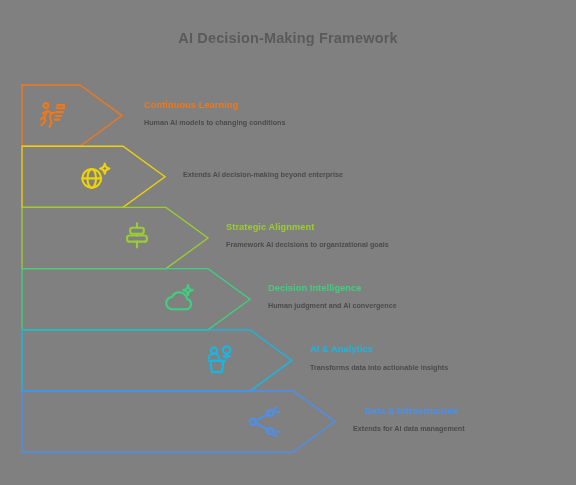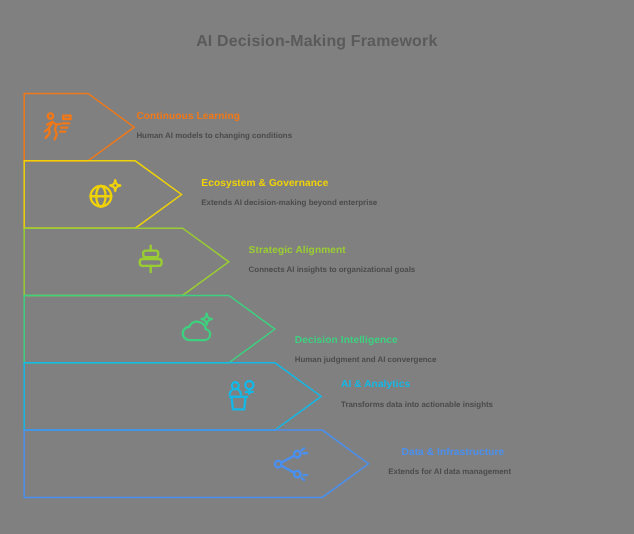--- a/index.html
+++ b/index.html
@@ -117,72 +117,71 @@
             <path class="icon-stroke" stroke="#F07818" d="M12.1 10.1 L14.6 9.6"></path>
             <path class="icon-stroke" stroke="#F07818" d="M16.6 4.3 h4.6"></path>
             <path class="icon-stroke" stroke="#F07818" d="M16.6 4.3 v2.2"></path>
             <path class="icon-stroke" stroke="#F07818" d="M21.2 4.3 v2.2"></path>
             <path class="icon-stroke" stroke="#F07818" d="M16.6 6.5 h4.6"></path>
             <path class="icon-stroke" stroke="#F07818" d="M16.0 9.3 h4.4"></path>
             <path class="icon-stroke" stroke="#F07818" d="M15.2 12.0 h4.0"></path>
             <path class="icon-stroke" stroke="#F07818" d="M14.6 14.6 h3.2"></path>
           </svg>
         </div>
-        <div class="labels" style="left: 124px; top: 100.6px;">
+        <div class="labels" style="left: 144px; top: 100.6px;">
           <div class="band-title" style="color: rgb(240, 120, 24);">Continuous Learning</div>
           <div class="band-sub" style="color: rgb(75, 75, 75);">Human AI models to changing conditions</div>
         </div>
       </div>
       <div class="band">
         <svg width="576" height="485">
        <path class="chev-path" stroke="#EFD207" d="M 22 146.2 L 123 146.2 L 165 176.79999999999998 L 123 207.39999999999998 L 22 207.39999999999998 Z"></path>
      </svg>
         <div class="icon-layer" style="left: 77px; top: 159.8px;">
           <svg width="34" height="34" viewBox="0 0 24 24" aria-hidden="true">
             <circle class="icon-stroke" stroke="#EFD207" cx="10.4" cy="13" r="6.6"></circle>
             <path class="icon-stroke" stroke="#EFD207" d="M3.8 13.0 h13.2"></path>
             <ellipse class="icon-stroke" stroke="#EFD207" cx="10.4" cy="13" rx="3" ry="6.6"></ellipse>
             <path class="icon-stroke" stroke="#EFD207" d="M19.6 2.6 C19.9 5.0 20.6 5.8 22.8 6.1 C20.6 6.4 19.9 7.2 19.6 9.6 C19.3 7.2 18.6 6.4 16.4 6.1 C18.6 5.8 19.3 5.0 19.6 2.6 Z"></path>
           </svg>
         </div>
         <div class="labels" style="left: 183px; top: 161.8px;">
-          <div class="band-title" style="color: rgb(239, 210, 7);">Ecosystem &amp; Governance</div>
           <div class="band-sub" style="color: rgb(75, 75, 75);">Extends AI decision-making beyond enterprise</div>
         </div>
       </div>
       <div class="band">
         <svg width="576" height="485">
        <path class="chev-path" stroke="#9ACD32" d="M 22 207.4 L 166 207.4 L 208 238 L 166 268.6 L 22 268.6 Z"></path>
      </svg>
         <div class="icon-layer" style="left: 120px; top: 221px;">
           <svg width="34" height="34" viewBox="0 0 24 24" aria-hidden="true">
             <path class="icon-stroke" stroke="#9ACD32" d="M12 1.6 v3.0"></path>
             <rect class="icon-stroke" stroke="#9ACD32" x="7.2" y="4.8" width="9.6" height="4.2" rx="1.6"></rect>
             <path class="icon-stroke" stroke="#9ACD32" d="M12 9.0 v1.2"></path>
             <rect class="icon-stroke" stroke="#9ACD32" x="5" y="10.2" width="14" height="4.4" rx="1.8"></rect>
             <path class="icon-stroke" stroke="#9ACD32" d="M12 14.6 v4.0"></path>
           </svg>
         </div>
         <div class="labels" style="left: 226px; top: 223px;">
           <div class="band-title" style="color: rgb(154, 205, 50);">Strategic Alignment</div>
-          <div class="band-sub" style="color: rgb(75, 75, 75);">Connects AI insights to organizational goals</div>
+          <div class="band-sub" style="color: rgb(75, 75, 75);">Framework AI decisions to organizational goals</div>
         </div>
       </div>
       <div class="band">
         <svg width="576" height="485">
        <path class="chev-path" stroke="#3DD07F" d="M 22 268.6 L 208 268.6 L 250 299.20000000000005 L 208 329.8 L 22 329.8 Z"></path>
      </svg>
         <div class="icon-layer" style="left: 162px; top: 282.2px;">
           <svg width="34" height="34" viewBox="0 0 24 24" aria-hidden="true">
             <path class="icon-stroke" stroke="#3DD07F" d="M7.4 19.2 a4.3 4.3 0 0 1 -0.3 -8.6 a5.6 5.6 0 0 1 10.6 1.5 a3.6 3.6 0 0 1 -0.6 7.1 Z"></path>
             <path class="icon-stroke" stroke="#3DD07F" d="M18.3 2.2 C18.6 4.6 19.3 5.4 21.6 5.7 C19.3 6.0 18.6 6.8 18.3 9.2 C18.0 6.8 17.3 6.0 15.0 5.7 C17.3 5.4 18.0 4.6 18.3 2.2 Z"></path>
           </svg>
         </div>
         <div class="labels" style="left: 268px; top: 284.2px;">
-          <div class="band-title" style="color: rgb(61, 208, 127); margin-top: 21px;">Decision Intelligence</div>
+          <div class="band-title" style="color: rgb(61, 208, 127);">Decision Intelligence</div>
           <div class="band-sub" style="color: rgb(75, 75, 75);">Human judgment and AI convergence</div>
         </div>
       </div>
       <div class="band">
         <svg width="576" height="485">
        <path class="chev-path" stroke="#14B8E6" d="M 22 329.8 L 250 329.8 L 292 360.40000000000003 L 250 391 L 22 391 Z"></path>
      </svg>
         <div class="icon-layer" style="left: 204px; top: 343.4px;">
           <svg width="34" height="34" viewBox="0 0 24 24" aria-hidden="true">
             <circle class="icon-stroke" stroke="#14B8E6" cx="7" cy="5.4" r="2.2"></circle>

